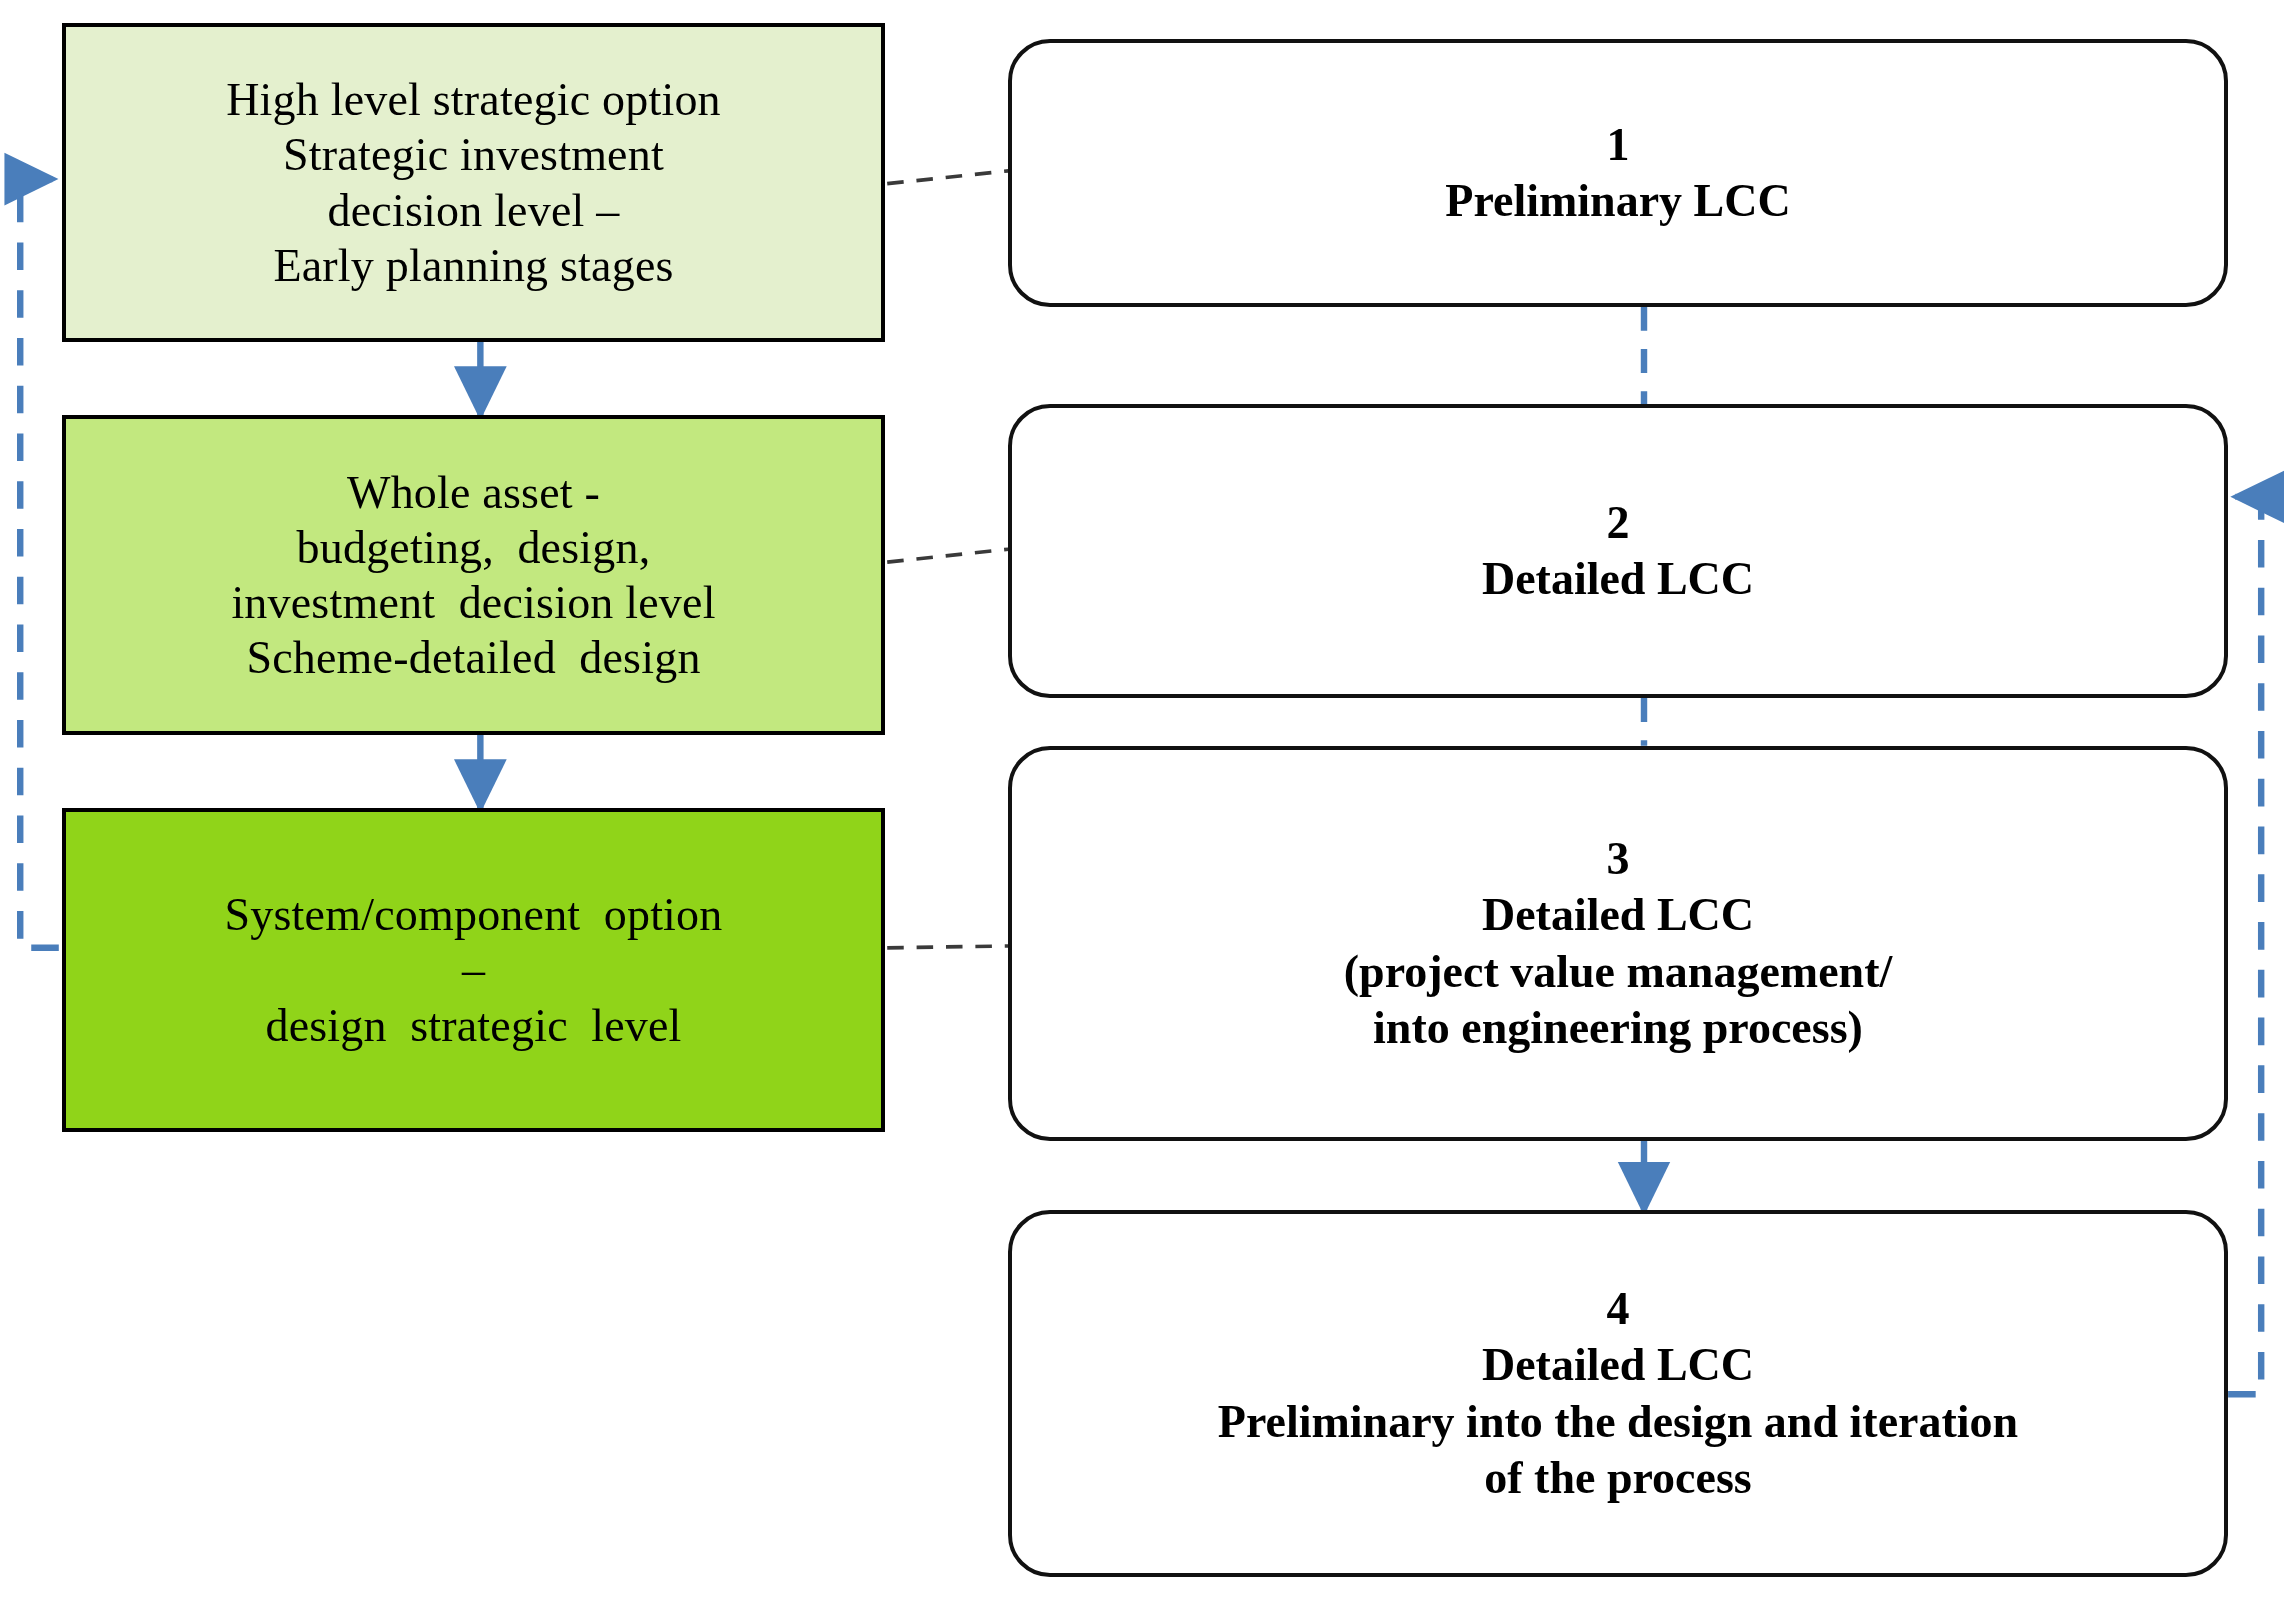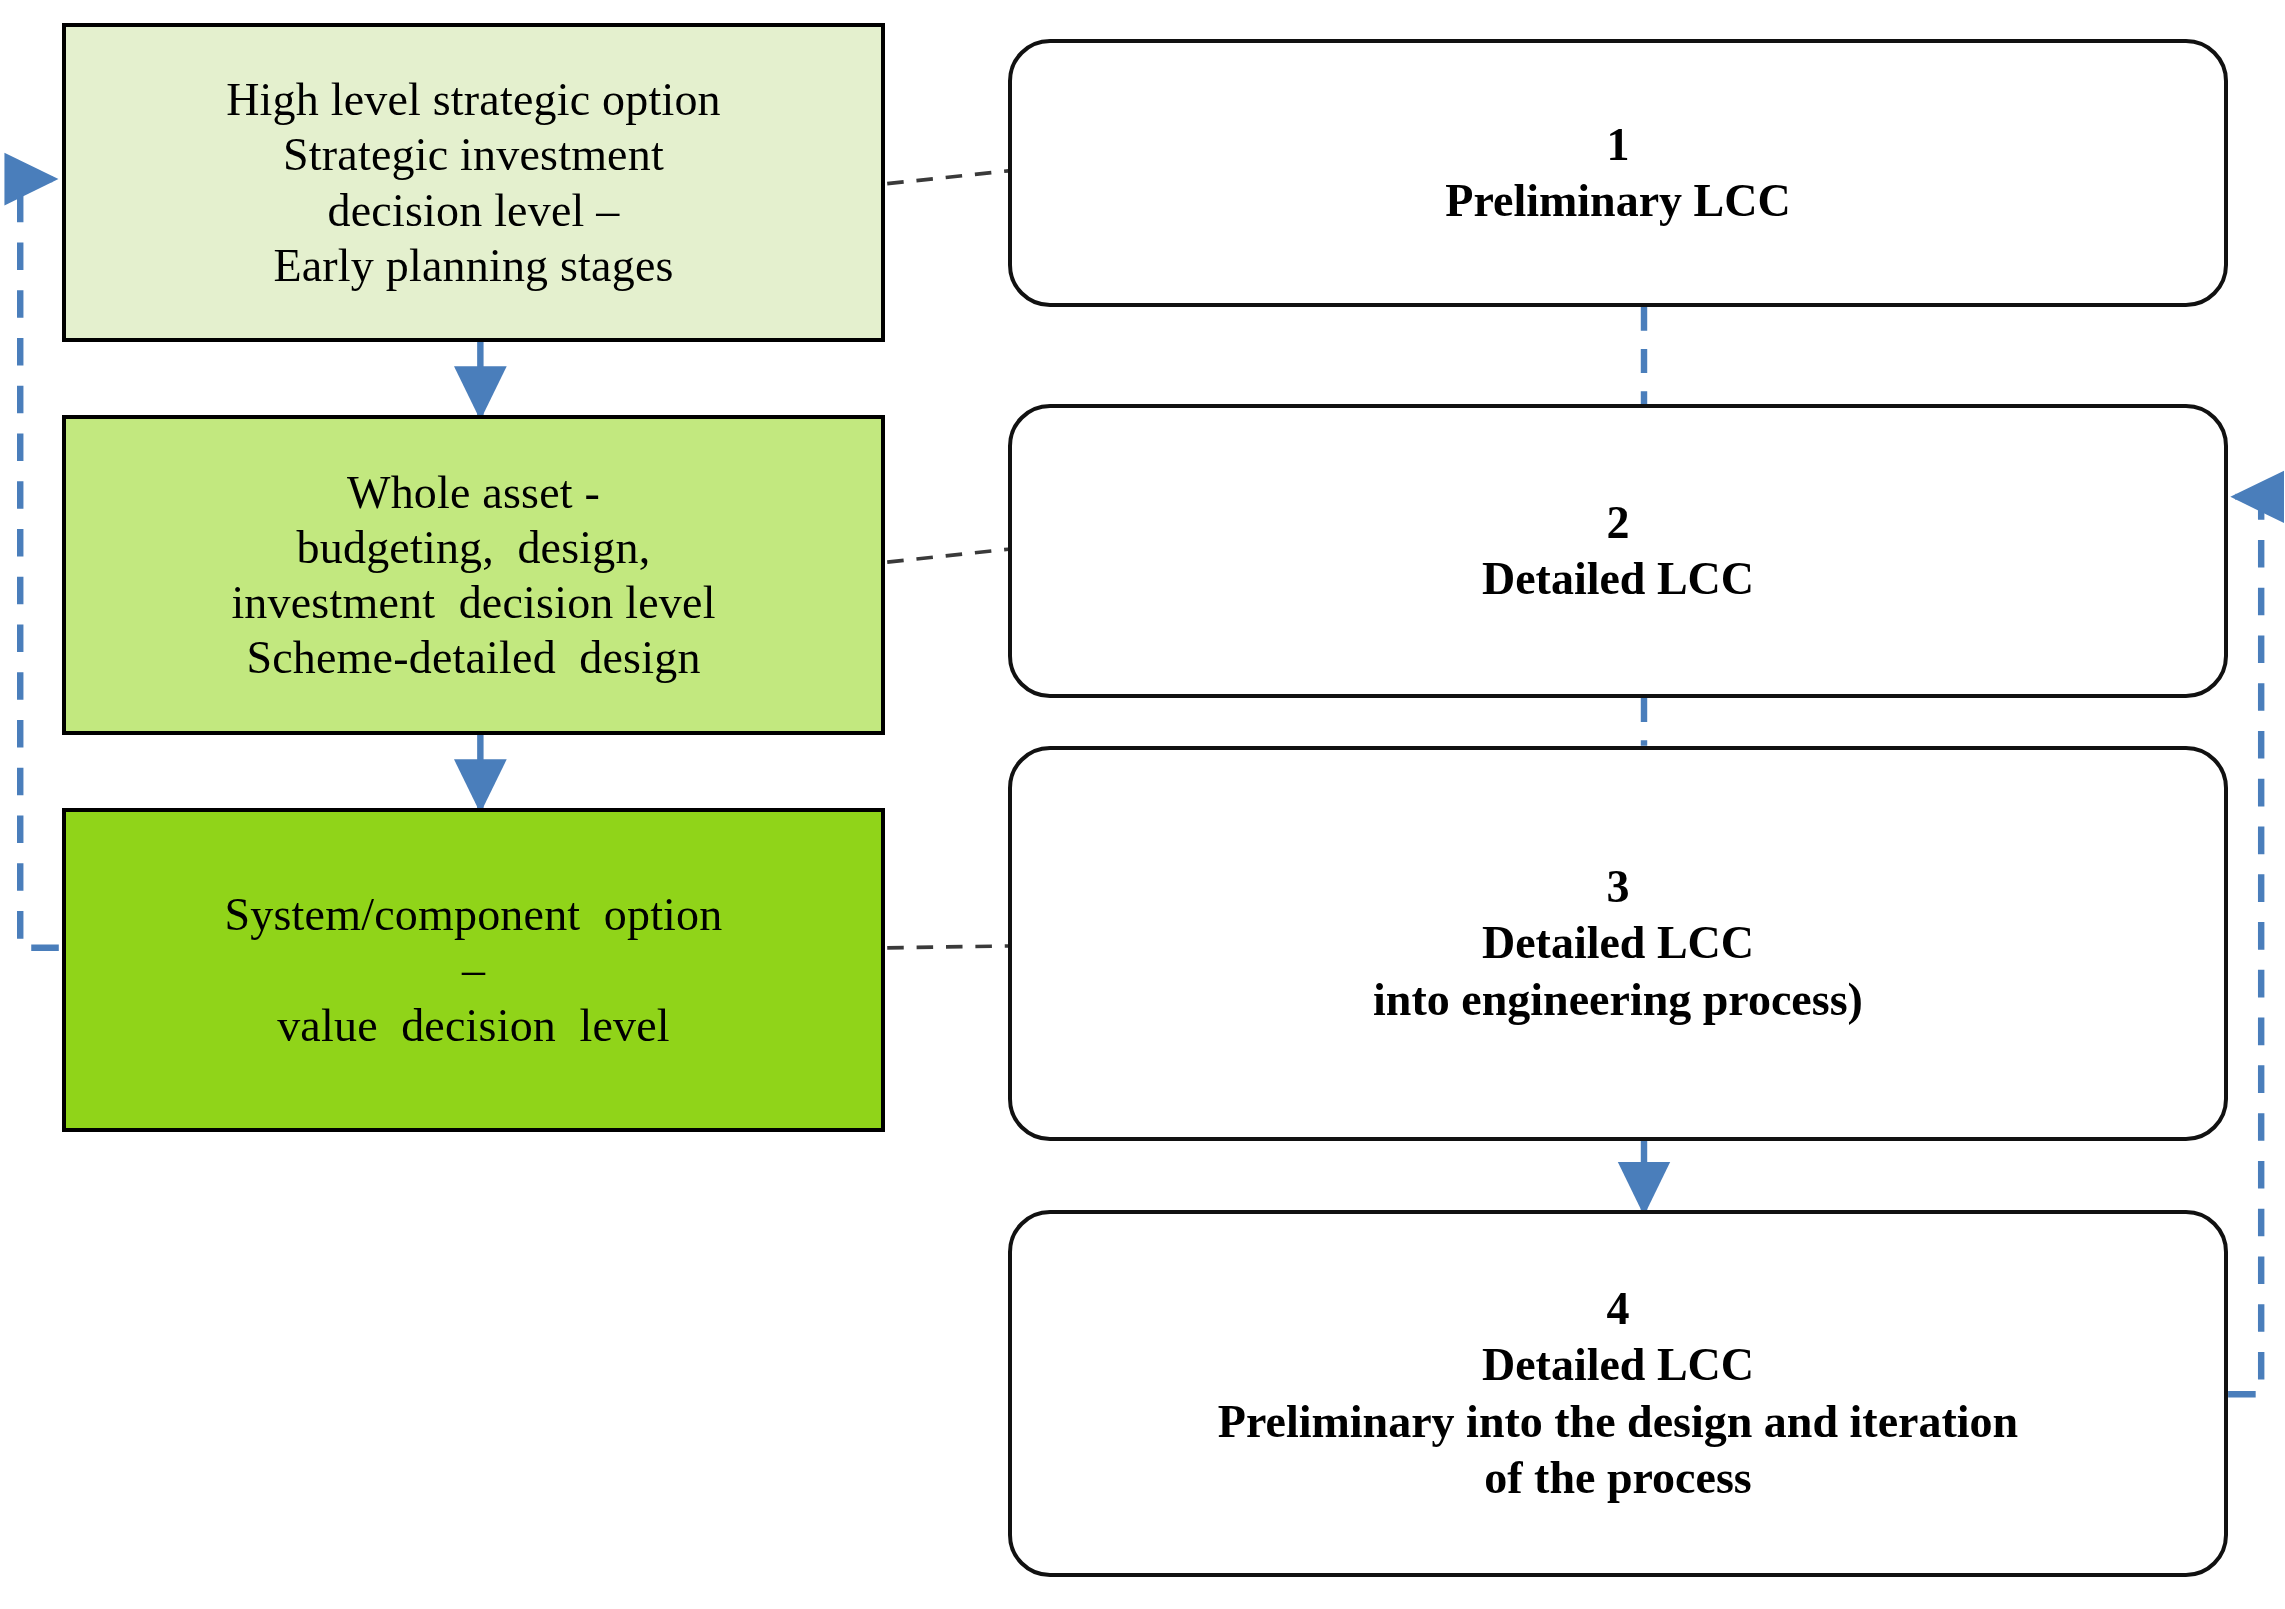--- a/index.html
+++ b/index.html
@@ -107,21 +107,21 @@
       <span class="ln">budgeting,  design,</span>
       <span class="ln">investment  decision level</span>
       <span class="ln">Scheme-detailed  design</span>
     </div>
   </div>
 
   <div class="stage-box" id="sb2" style="left: 62px; top: 808px; width: 823px; height: 324px; background: rgb(144, 212, 25); align-items: center;">
     <div class="lines">
       <span class="ln">System/component  option</span>
       <span class="ln">–</span>
-      <span class="ln">value  decision  level</span>
+      <span class="ln">design  strategic  level</span>
     </div>
   </div>
 
   <div class="step-box" id="pb0" style="left:1008px; top:39px; width:1220px; height:268px;">
     <div class="lines">
       <span class="num">1</span>
       <span class="ln">Preliminary LCC</span>
     </div>
   </div>
 
@@ -129,20 +129,21 @@
     <div class="lines">
       <span class="num">2</span>
       <span class="ln">Detailed LCC</span>
     </div>
   </div>
 
   <div class="step-box" id="pb2" style="left:1008px; top:746px; width:1220px; height:395px;">
     <div class="lines">
       <span class="num">3</span>
       <span class="ln">Detailed LCC</span>
+      <span class="ln">(project value management/</span>
       <span class="ln">into engineering process)</span>
     </div>
   </div>
 
   <div class="step-box" id="pb3" style="left:1008px; top:1210px; width:1220px; height:367px;">
     <div class="lines">
       <span class="num">4</span>
       <span class="ln">Detailed LCC</span>
       <span class="ln">Preliminary into the design and iteration</span>
       <span class="ln">of the process</span>

